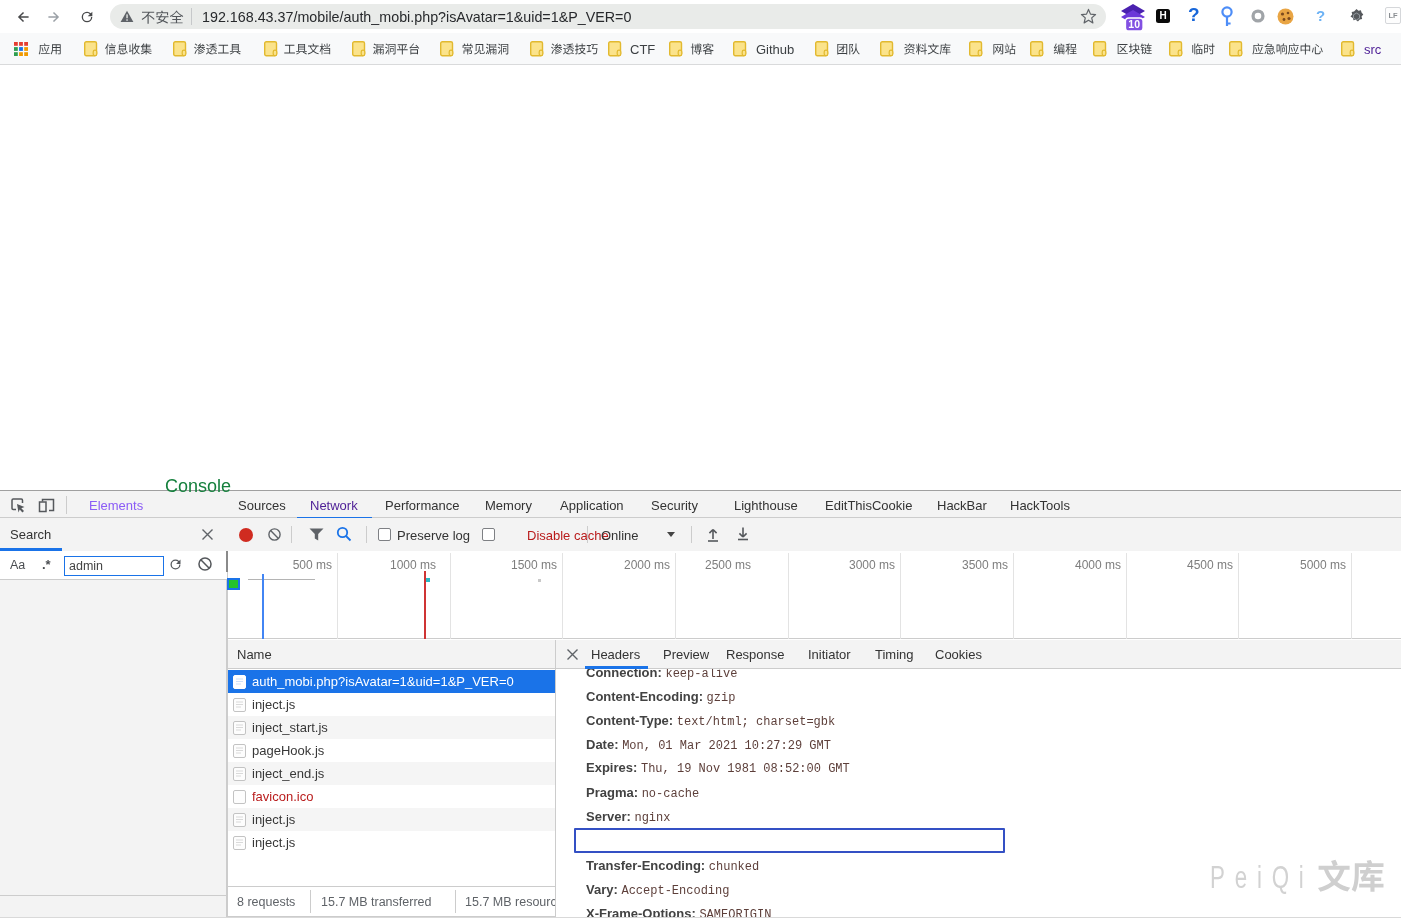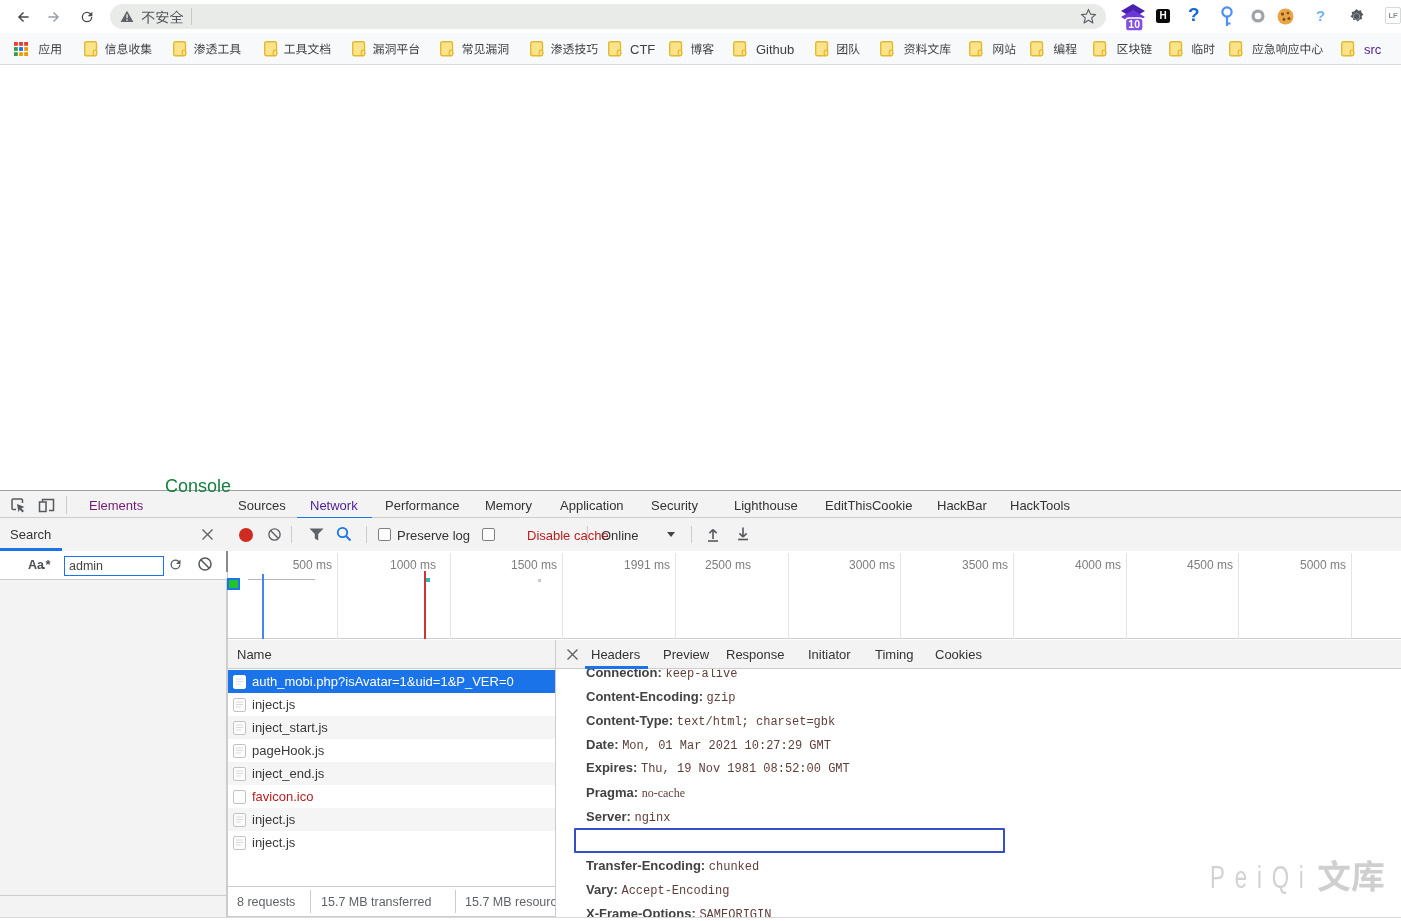--- a/index.html
+++ b/index.html
@@ -21,20 +21,21 @@
 <div class="abs" style="left:110px;top:3.5px;width:996px;height:25.5px;border-radius:13px;background:#e9ebe9"></div>
 <svg class="abs" style="left:120px;top:9.5px" width="14" height="13" viewBox="0 0 15 14">
 <path d="M7.5 0.8 14.4 13H0.6z" fill="#5f6368"></path>
       <rect x="6.8" y="4.7" width="1.5" height="4.2" fill="#e9ebe9"></rect>
       <rect x="6.8" y="10" width="1.5" height="1.6" fill="#e9eaec"></rect>
     </svg>
 <svg class="abs" style="left:141px;top:9.6px" width="43" height="17" viewBox="0 -12.50 43 16.76">
       <path fill="#54585c" d="M7.9 -6.8C9.6 -5.7 11.8 -4 12.8 -2.9L13.6 -3.7C12.6 -4.8 10.4 -6.4 8.7 -7.5ZM1 -10.9V-9.8H7.3C5.9 -7.4 3.5 -5 0.6 -3.6C0.9 -3.4 1.2 -3 1.3 -2.7C3.3 -3.7 5.1 -5.2 6.5 -6.8V1.1H7.7V-8.3C8 -8.8 8.4 -9.3 8.7 -9.8H13.2V-10.9Z M20.1 -11.7C20.3 -11.3 20.5 -10.7 20.7 -10.3H15.5V-7.4H16.6V-9.3H26V-7.4H27.1V-10.3H22C21.8 -10.8 21.4 -11.4 21.2 -12ZM23.5 -5.4C23.1 -4.2 22.5 -3.3 21.6 -2.5C20.6 -2.9 19.6 -3.3 18.6 -3.6C19 -4.1 19.3 -4.7 19.7 -5.4ZM18.4 -5.4C17.9 -4.5 17.4 -3.8 16.9 -3.2C18.1 -2.8 19.4 -2.3 20.7 -1.8C19.3 -0.9 17.5 -0.3 15.4 0.1C15.6 0.4 15.9 0.8 16 1.1C18.4 0.6 20.3 -0.1 21.8 -1.3C23.6 -0.5 25.2 0.3 26.3 1L27.2 0.1C26.1 -0.6 24.5 -1.4 22.7 -2.1C23.6 -3 24.2 -4 24.7 -5.4H27.5V-6.4H20.3C20.7 -7.1 21 -7.8 21.3 -8.5L20.2 -8.7C19.9 -8 19.5 -7.2 19 -6.4H15.2V-5.4Z M35.4 -12.1C34 -9.8 31.4 -7.7 28.8 -6.6C29 -6.3 29.4 -6 29.5 -5.7C30.1 -6 30.6 -6.3 31.2 -6.7V-5.7H34.9V-3.5H31.3V-2.6H34.9V-0.2H29.5V0.7H41.6V-0.2H36.1V-2.6H39.9V-3.5H36.1V-5.7H39.9V-6.7C40.4 -6.3 41 -6 41.5 -5.6C41.7 -5.9 42 -6.3 42.3 -6.5C40 -7.8 37.9 -9.2 36.1 -11.3L36.3 -11.6ZM31.2 -6.7C32.8 -7.7 34.3 -9 35.5 -10.5C36.8 -8.9 38.3 -7.8 39.9 -6.7Z"></path>
     </svg>
 <div class="abs" style="left:191px;top:8px;width:1px;height:17px;background:#c6c8ca"></div>
+<div class="t" style="left:202px;top:9px;font-size:14.3px;color:#27292c">192.168.43.37/mobile/auth_mobi.php?isAvatar=1&amp;uid=1&amp;P_VER=0</div>
 <svg class="abs" style="left:1080px;top:8px" width="17" height="17" viewBox="0 0 24 24">
 <path d="M12 17.27 18.18 21l-1.64-7.03L22 9.24l-7.19-.61L12 2 9.19 8.63 2 9.24l5.46 4.73L5.82 21z" fill="none" stroke="#5f6368" stroke-width="1.7" stroke-linejoin="round"></path>
     </svg>
 <svg class="abs" style="left:1118px;top:3px" width="30" height="28" viewBox="0 0 30 28">
 <path d="M15 1 27 8 15 15 3 8z" fill="#4a21af"></path>
 <path d="M15 7 27 14 15 21 3 14z" fill="#6b38d8"></path>
 <rect x="7.5" y="15" width="17.5" height="13" rx="3.2" fill="#8250e2" stroke="#fff" stroke-width="1.3"></rect>
 <text x="16.2" y="25.2" font-size="10.5" font-weight="bold" fill="#fff" text-anchor="middle" font-family="Liberation Sans">10</text>
     </svg>
 <div class="abs" style="left:1156px;top:9px;width:14px;height:14px;background:#0a0a0a;border-radius:2.5px;color:#fff;font-size:10px;font-weight:bold;text-align:center;line-height:14px">H</div>
@@ -190,21 +191,21 @@
 <div class="abs" style="left:0;top:490px;width:1401px;height:28px;background:#f3f3f3;border-top:1px solid #9f9f9f;border-bottom:1px solid #ccc"></div>
 <svg class="abs" style="left:10px;top:497px" width="17" height="17" viewBox="0 0 17 17">
 <path d="M12.5 6V3.2a1.2 1.2 0 0 0-1.2-1.2H3.2A1.2 1.2 0 0 0 2 3.2v8.1a1.2 1.2 0 0 0 1.2 1.2H6" fill="none" stroke="#55585c" stroke-width="1.5"></path>
 <path d="M7 7l7.5 3-3.2 1.3L14 14l-1.6 1.4-2.7-2.8L8.5 15.5z" fill="#55585c"></path>
     </svg>
 <svg class="abs" style="left:37px;top:497px" width="18" height="17" viewBox="0 0 18 17">
 <path d="M5.5 4.5V2.5h11v11h-4.5" fill="none" stroke="#55585c" stroke-width="1.5"></path>
 <rect x="2.5" y="5" width="6.5" height="9.5" fill="none" stroke="#55585c" stroke-width="1.5"></rect>
     </svg>
 <div class="abs" style="left:66px;top:496px;width:1px;height:18px;background:#ccc"></div>
-<div class="t" style="left:89px;top:498px;font-size:13px;color:#701a75">Elements</div>
+<div class="t" style="left:89px;top:498px;font-size:13px;color:#8b5cf6">Elements</div>
 <div class="t" style="left:165px;top:476px;font-size:18px;color:#15803d">Console</div>
 <div class="t" style="left:238px;top:498px;font-size:13px;color:#333">Sources</div>
 <div class="t" style="left:310px;top:498px;font-size:13px;color:#4c1d95">Network</div>
 <div class="t" style="left:385px;top:498px;font-size:13px;color:#333">Performance</div>
 <div class="t" style="left:485px;top:498px;font-size:13px;color:#333">Memory</div>
 <div class="t" style="left:560px;top:498px;font-size:13px;color:#333">Application</div>
 <div class="t" style="left:651px;top:498px;font-size:13px;color:#333">Security</div>
 <div class="t" style="left:734px;top:498px;font-size:13px;color:#333">Lighthouse</div>
 <div class="t" style="left:825px;top:498px;font-size:13px;color:#333">EditThisCookie</div>
 <div class="t" style="left:937px;top:498px;font-size:13px;color:#333">HackBar</div>
@@ -240,21 +241,21 @@
 <div class="abs" style="left:691px;top:526px;width:1px;height:17px;background:#ccc"></div>
 <svg class="abs" style="left:706px;top:527px" width="14" height="15" viewBox="0 0 14 15">
 <path d="M7 12V2.5M7 2.5 3.4 6.1M7 2.5l3.6 3.6" stroke="#55585c" stroke-width="1.6" fill="none"></path>
 <path d="M2 14h10" stroke="#55585c" stroke-width="1.6"></path>
     </svg>
 <svg class="abs" style="left:736px;top:527px" width="14" height="15" viewBox="0 0 14 15">
 <path d="M7 0.5V10M7 10 3.4 6.4M7 10l3.6-3.6" stroke="#55585c" stroke-width="1.6" fill="none"></path>
 <path d="M2 12.5h10" stroke="#55585c" stroke-width="1.6"></path>
     </svg>
 <div class="abs" style="left:0;top:551px;width:227px;height:29px;background:#fff;border-bottom:1px solid #ccc"></div>
-<div class="t" style="left:28px;top:558px;font-size:12.5px;font-weight:bold;color:#4a4d51">Aa</div>
+<div class="t" style="left:10px;top:558px;font-size:12.5px;font-weight:normal;color:#4a4d51">Aa</div>
 <div class="t" style="left:42px;top:557px;font-size:13px;font-weight:bold;color:#4a4d51">.*</div>
 <div class="abs" style="left:64px;top:556px;width:100px;height:20px;border:1px solid #1a73e8;background:#fff"></div>
 <div class="t" style="left:69px;top:559px;font-size:12.5px;color:#444">admin</div>
 <svg class="abs" style="left:168px;top:557px" width="15" height="15" viewBox="0 0 24 24">
 <path d="M17.65 6.35A7.95 7.95 0 0 0 12 4a8 8 0 1 0 8 8h-2a6 6 0 1 1-6-6c1.66 0 3.14.69 4.22 1.78L13 11h7V4l-2.35 2.35z" fill="#55585c"></path>
     </svg>
 <svg class="abs" style="left:198px;top:557px" width="14" height="14" viewBox="0 0 13 13">
 <circle cx="6.5" cy="6.5" r="5.6" fill="none" stroke="#55585c" stroke-width="1.4"></circle>
 <path d="M2.6 2.6 10.4 10.4" stroke="#55585c" stroke-width="1.4"></path>
     </svg>
@@ -262,21 +263,21 @@
 <div class="abs" style="left:0;top:895px;width:227px;height:1px;background:#ccc"></div>
 <div class="abs" style="left:227px;top:551px;width:1px;height:370px;background:#ccc"></div>
 <div class="abs" style="left:228px;top:551px;width:1173px;height:88px;background:#fff;border-bottom:1px solid #ccc"></div>
 <div class="abs" style="left:337px;top:553px;width:1px;height:86px;background:#e3e3e3"></div>
 <div class="t" style="left:277px;top:558px;width:55px;text-align:right;font-size:12px;color:#7d7d7d">500 ms</div>
 <div class="abs" style="left:450px;top:553px;width:1px;height:86px;background:#e3e3e3"></div>
 <div class="t" style="left:390px;top:558px;width:55px;text-align:left;font-size:12px;color:#7d7d7d">1000 ms</div>
 <div class="abs" style="left:562px;top:553px;width:1px;height:86px;background:#e3e3e3"></div>
 <div class="t" style="left:502px;top:558px;width:55px;text-align:right;font-size:12px;color:#7d7d7d">1500 ms</div>
 <div class="abs" style="left:675px;top:553px;width:1px;height:86px;background:#e3e3e3"></div>
-<div class="t" style="left:615px;top:558px;width:55px;text-align:right;font-size:12px;color:#7d7d7d">1991 ms</div>
+<div class="t" style="left:615px;top:558px;width:55px;text-align:right;font-size:12px;color:#7d7d7d">2000 ms</div>
 <div class="abs" style="left:788px;top:553px;width:1px;height:86px;background:#e3e3e3"></div>
 <div class="t" style="left:696px;top:558px;width:55px;text-align:right;font-size:12px;color:#7d7d7d">2500 ms</div>
 <div class="abs" style="left:900px;top:553px;width:1px;height:86px;background:#e3e3e3"></div>
 <div class="t" style="left:840px;top:558px;width:55px;text-align:right;font-size:12px;color:#7d7d7d">3000 ms</div>
 <div class="abs" style="left:1013px;top:553px;width:1px;height:86px;background:#e3e3e3"></div>
 <div class="t" style="left:953px;top:558px;width:55px;text-align:right;font-size:12px;color:#7d7d7d">3500 ms</div>
 <div class="abs" style="left:1126px;top:553px;width:1px;height:86px;background:#e3e3e3"></div>
 <div class="t" style="left:1066px;top:558px;width:55px;text-align:right;font-size:12px;color:#7d7d7d">4000 ms</div>
 <div class="abs" style="left:1238px;top:553px;width:1px;height:86px;background:#e3e3e3"></div>
 <div class="t" style="left:1178px;top:558px;width:55px;text-align:right;font-size:12px;color:#7d7d7d">4500 ms</div>
@@ -346,21 +347,21 @@
 <div class="abs" style="left:455px;top:890px;width:1px;height:23px;background:#ccc"></div>
 <div class="abs" style="left:465px;top:886px;width:90px;height:30px;overflow:hidden">
       <div class="t" style="left:0;top:9px;font-size:12.5px;color:#5f6368">15.7 MB resources</div>
     </div>
 <div class="abs" style="left:556px;top:640px;width:845px;height:281px;background:#fff;overflow:hidden"></div>
 <div class="t" style="left:586px;top:664.8px;font-size:13px;color:#424242"><b>Connection:</b> <span style="font-family:'Liberation Mono',monospace;font-size:12px;color:#5d3f3a">keep-alive</span></div>
 <div class="t" style="left:586px;top:688.9px;font-size:13px;color:#424242"><b>Content-Encoding:</b> <span style="font-family:'Liberation Mono',monospace;font-size:12px;color:#5d3f3a">gzip</span></div>
 <div class="t" style="left:586px;top:713.0px;font-size:13px;color:#424242"><b>Content-Type:</b> <span style="font-family:'Liberation Mono',monospace;font-size:12px;color:#5d3f3a">text/html; charset=gbk</span></div>
 <div class="t" style="left:586px;top:737.1px;font-size:13px;color:#424242"><b>Date:</b> <span style="font-family:'Liberation Mono',monospace;font-size:12px;color:#5d3f3a">Mon, 01 Mar 2021 10:27:29 GMT</span></div>
 <div class="t" style="left:586px;top:760px;font-size:13px;color:#424242"><b>Expires:</b> <span style="font-family:'Liberation Mono',monospace;font-size:12px;color:#5d3f3a">Thu, 19 Nov 1981 08:52:00 GMT</span></div>
-<div class="t" style="left:586px;top:785.3px;font-size:13px;color:#424242"><b>Pragma:</b> <span style="font-family:Liberation Serif, serif;font-size:12px;color:#5d3f3a">no-cache</span></div>
+<div class="t" style="left:586px;top:785.3px;font-size:13px;color:#424242"><b>Pragma:</b> <span style="font-family:Liberation Mono, monospace;font-size:12px;color:#5d3f3a">no-cache</span></div>
 <div class="t" style="left:586px;top:809.4px;font-size:13px;color:#424242"><b>Server:</b> <span style="font-family:'Liberation Mono',monospace;font-size:12px;color:#5d3f3a">nginx</span></div>
 <div class="t" style="left:586px;top:857.6px;font-size:13px;color:#424242"><b>Transfer-Encoding:</b> <span style="font-family:'Liberation Mono',monospace;font-size:12px;color:#5d3f3a">chunked</span></div>
 <div class="t" style="left:586px;top:881.7px;font-size:13px;color:#424242"><b>Vary:</b> <span style="font-family:'Liberation Mono',monospace;font-size:12px;color:#5d3f3a">Accept-Encoding</span></div>
 <div class="t" style="left:586px;top:905.8px;font-size:13px;color:#424242"><b>X-Frame-Options:</b> <span style="font-family:'Liberation Mono',monospace;font-size:12px;color:#5d3f3a">SAMEORIGIN</span></div>
 <div class="abs" style="left:574px;top:828px;width:431px;height:25px;border:2px solid #3450c4;border-radius:1px"></div>
 <div class="abs" style="left:556px;top:640px;width:845px;height:29px;background:#f3f3f3;border-bottom:1px solid #ccc"></div>
 <svg class="abs" style="left:566px;top:648px" width="13" height="13" viewBox="0 0 13 13">
 <path d="M1.5 1.5 11.5 11.5M11.5 1.5 1.5 11.5" stroke="#5f6368" stroke-width="1.4"></path>
     </svg>
 <div class="t" style="left:591px;top:647px;font-size:13px;color:#333">Headers</div>

